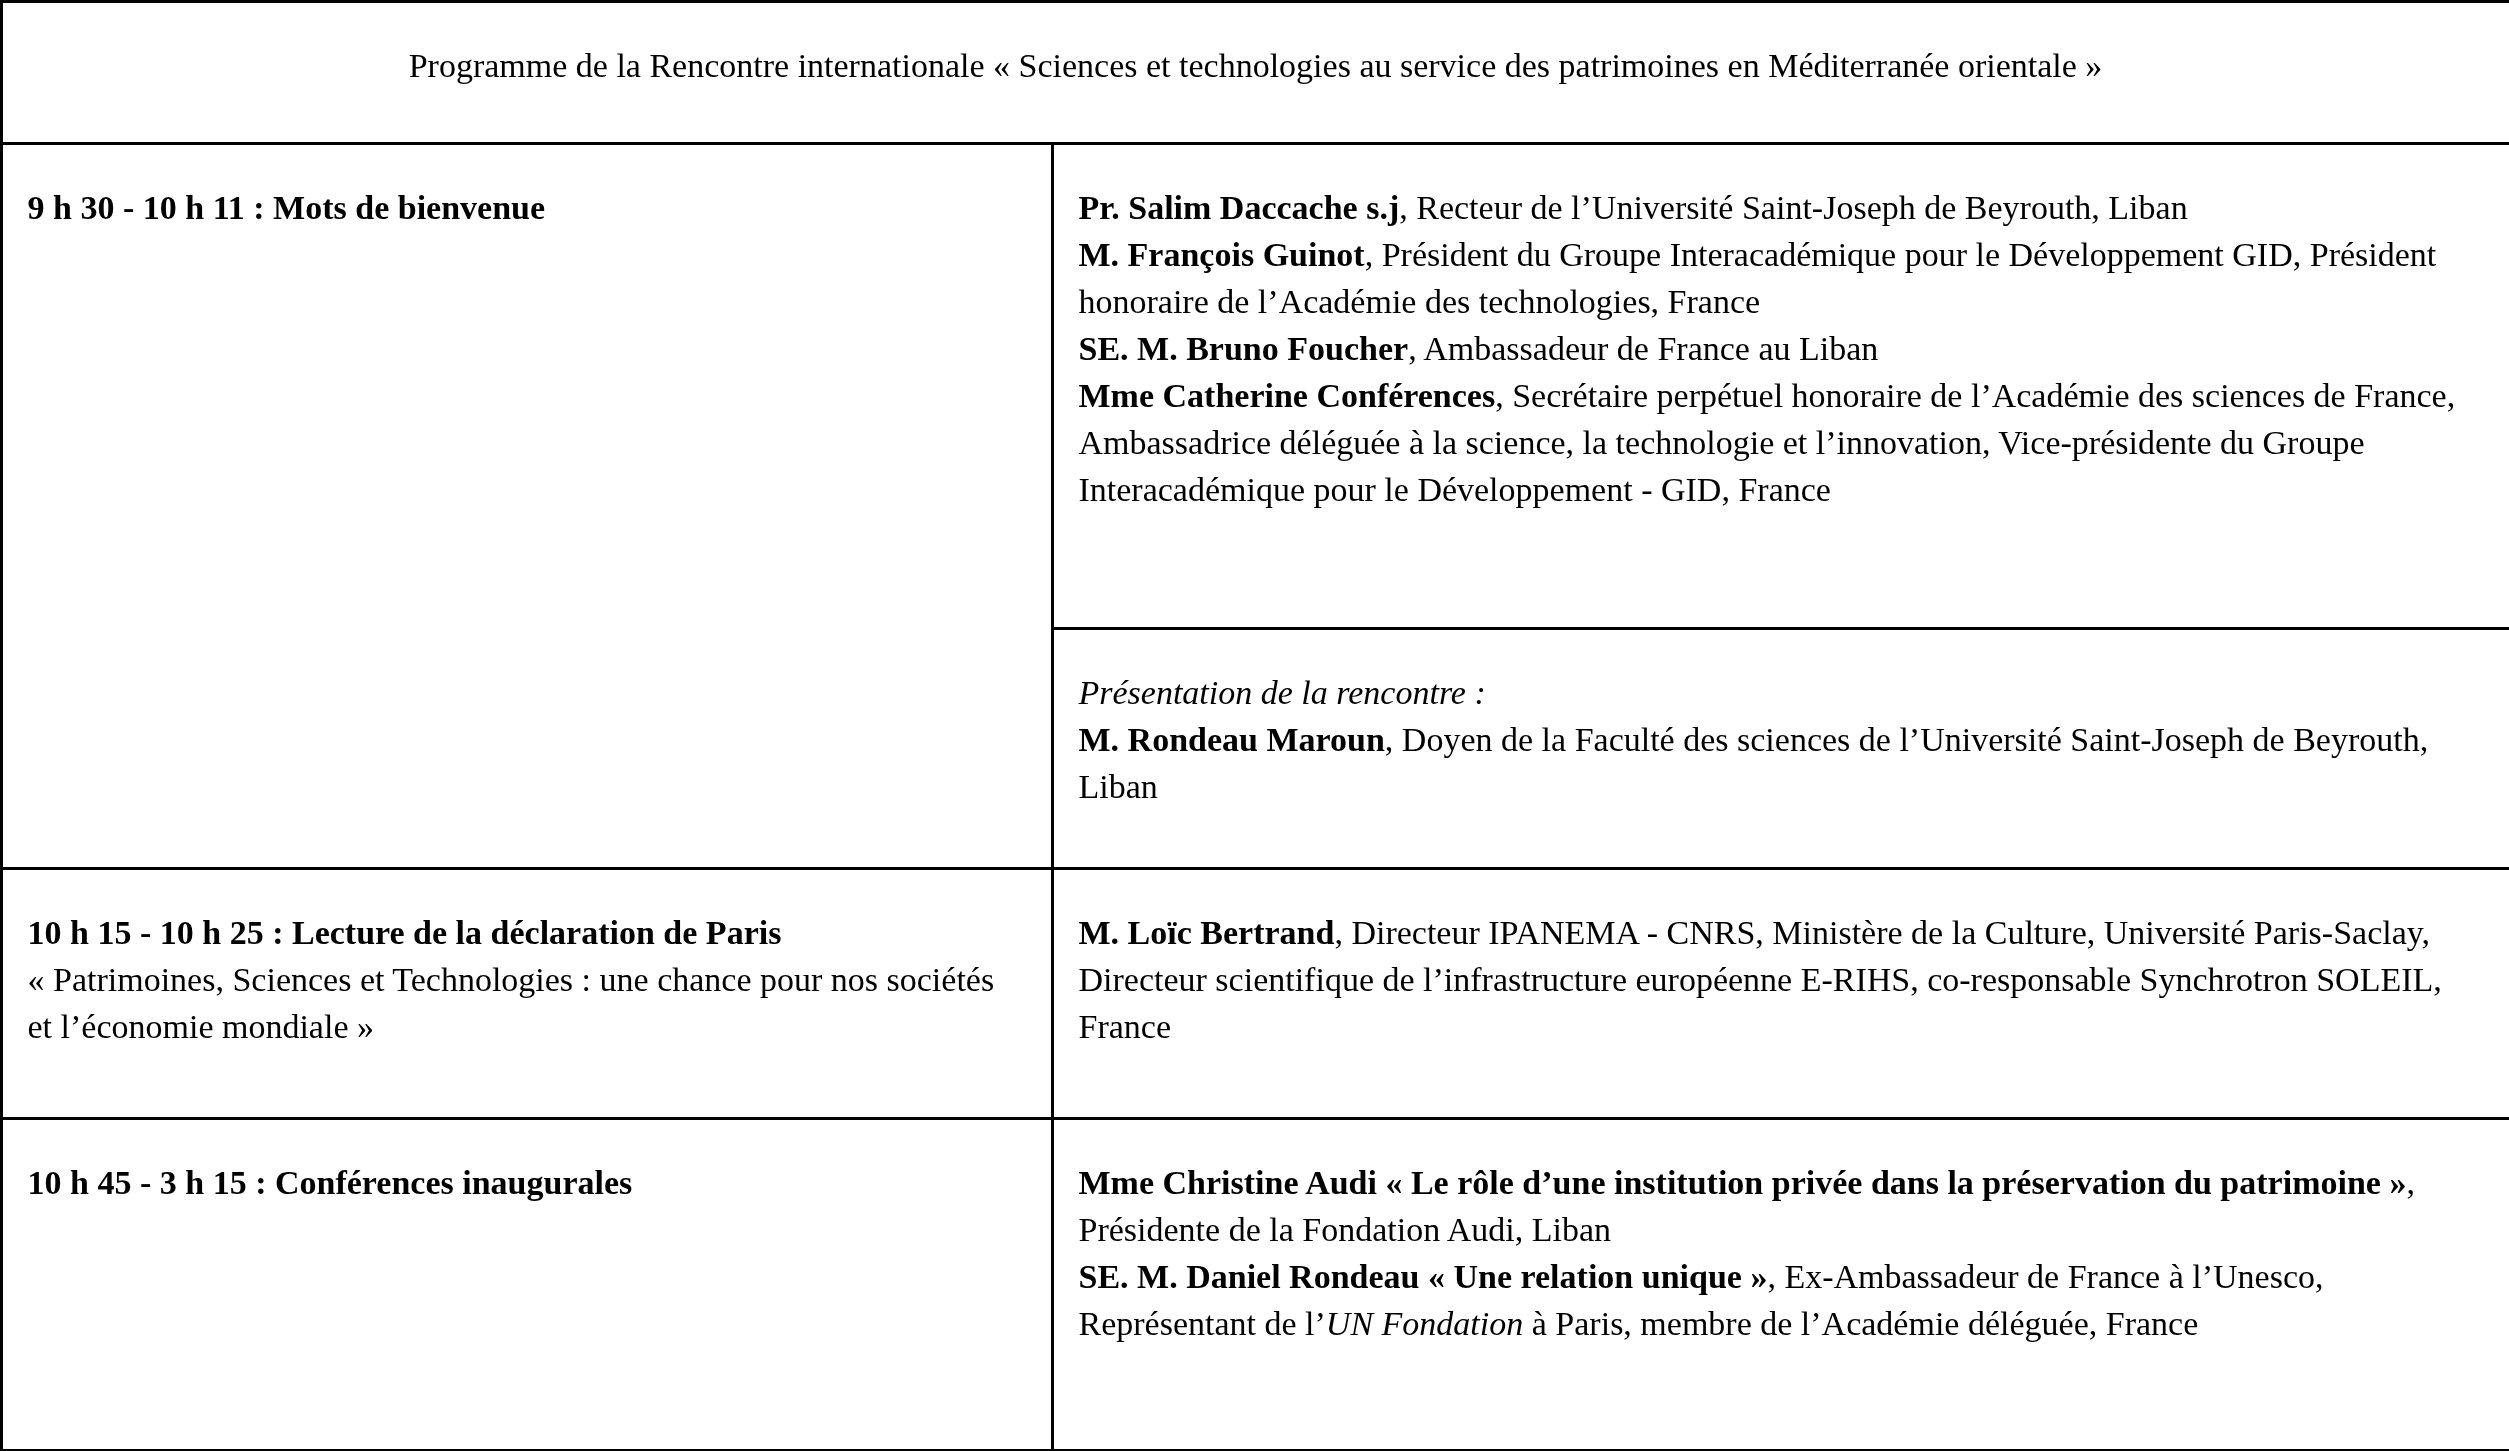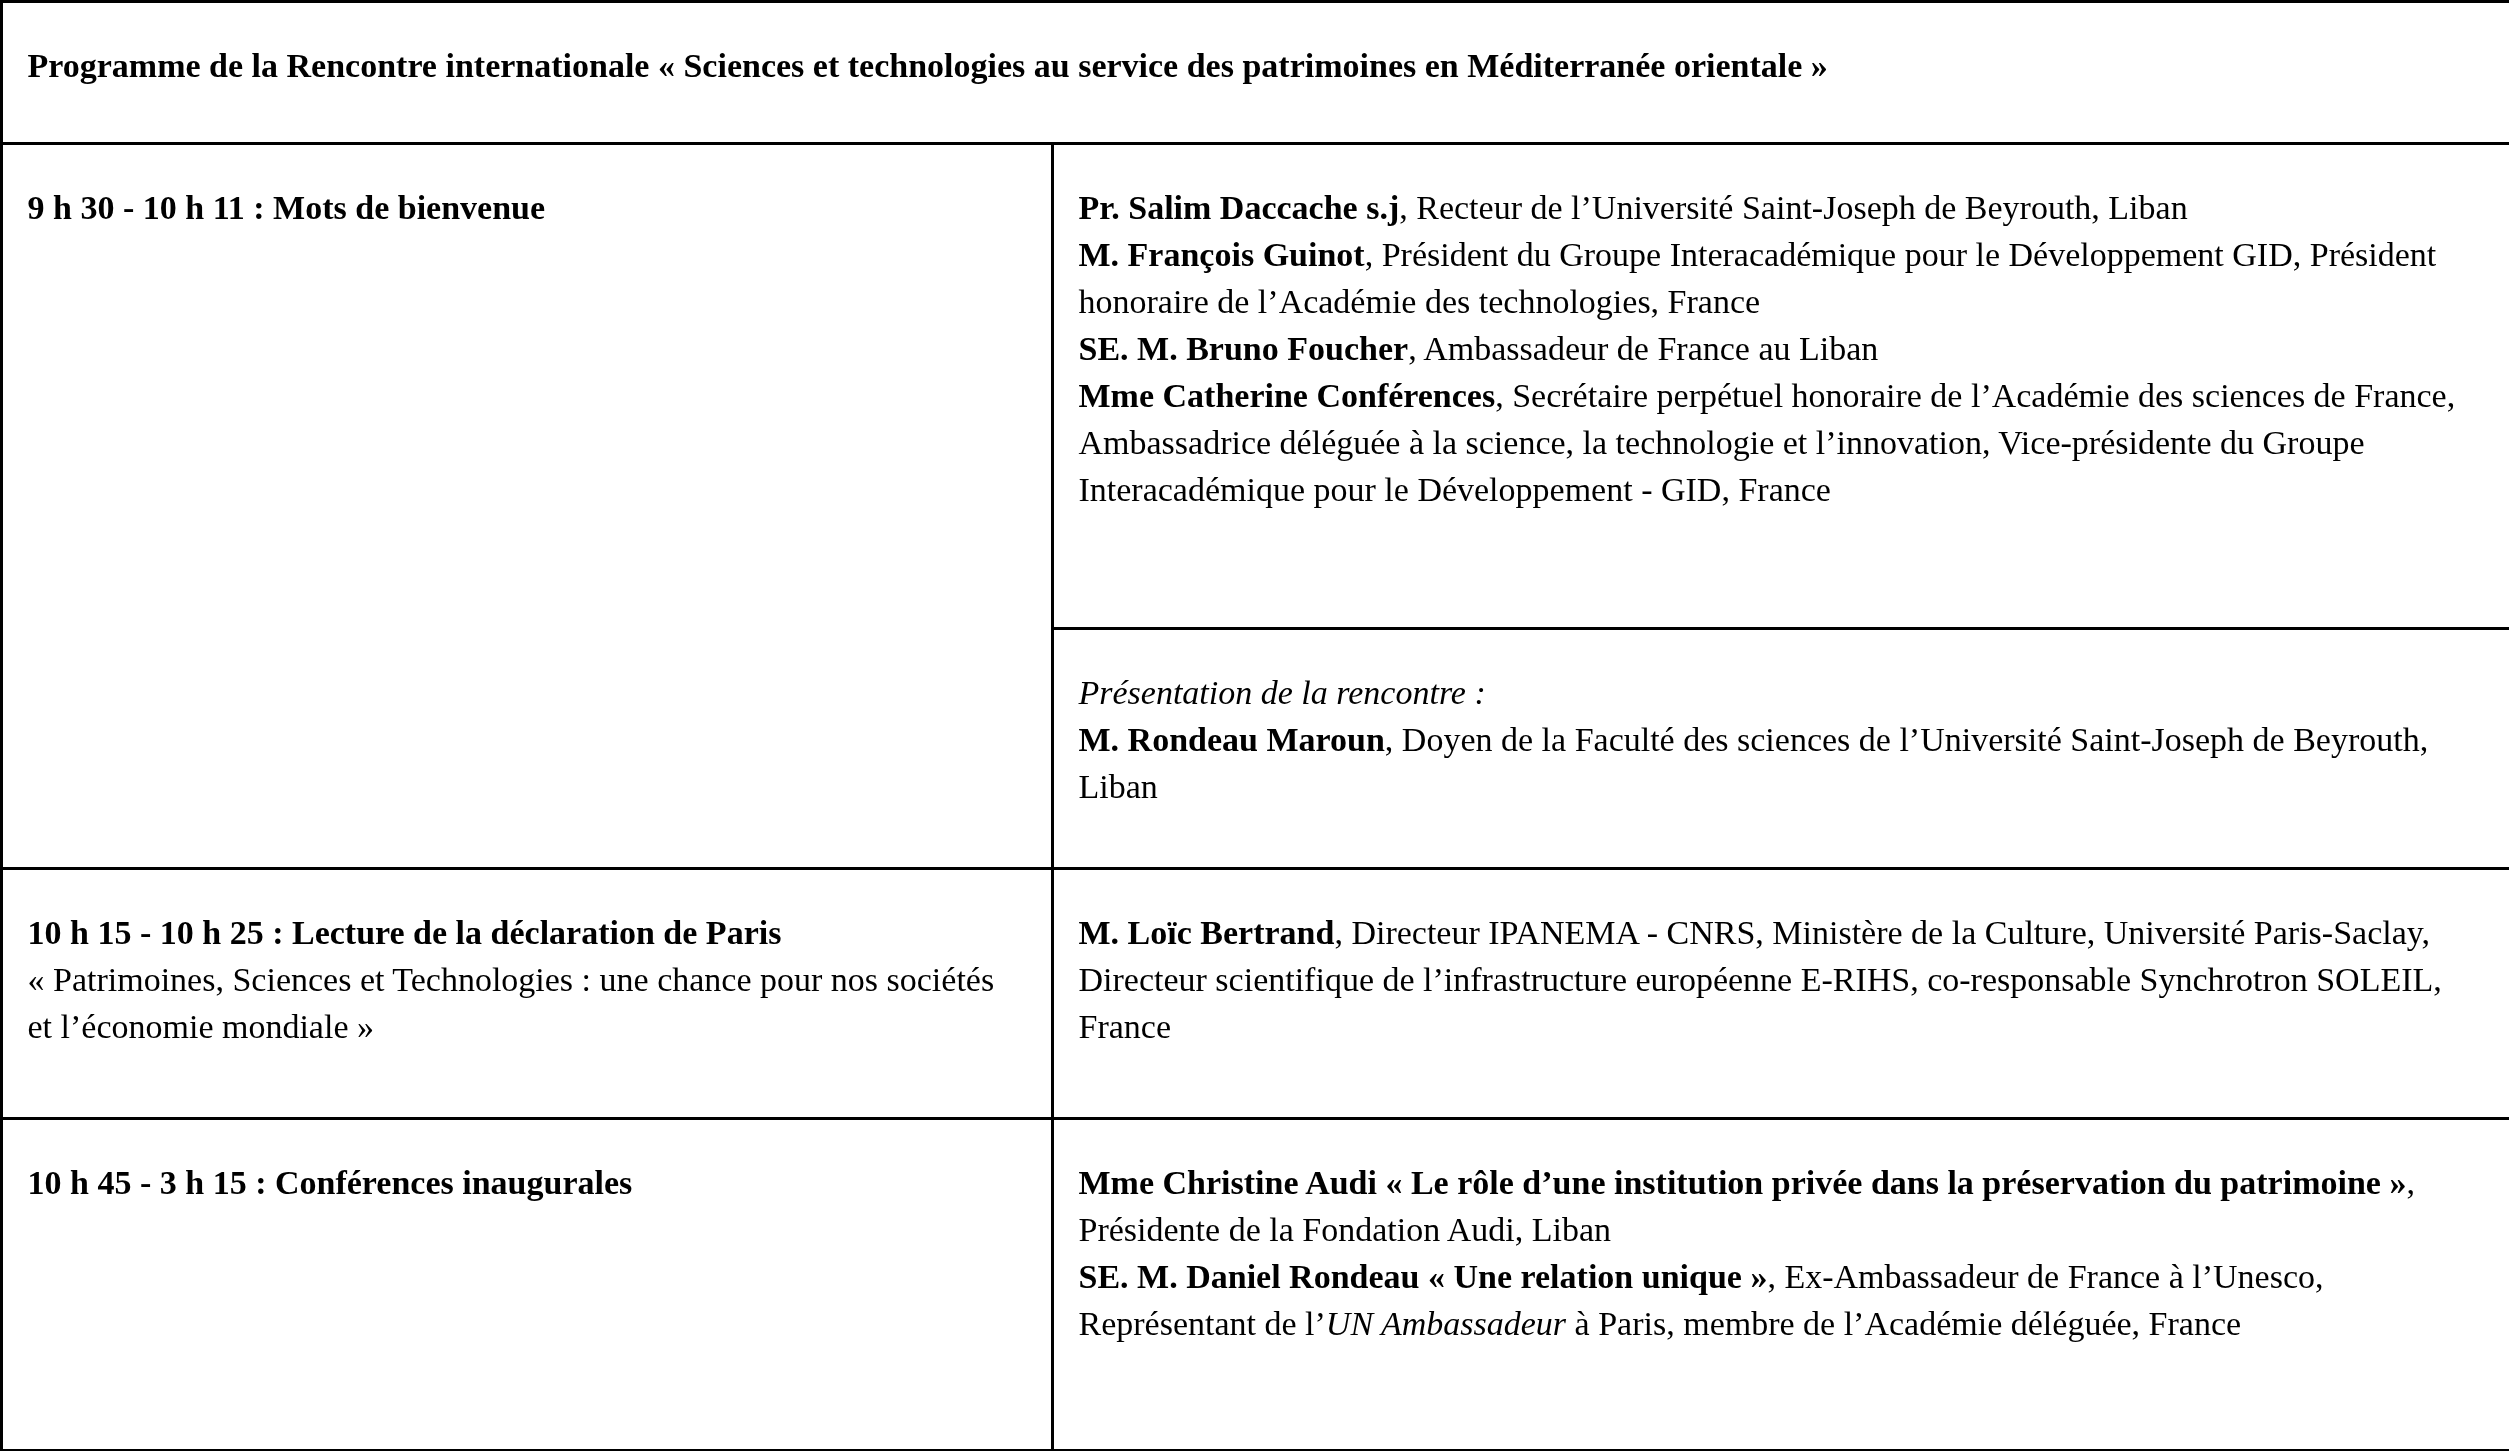--- a/index.html
+++ b/index.html
@@ -22,22 +22,23 @@
     font-size: 34px;
     line-height: 47px;
   }
   table.program td {
     border: 3.9px solid #000000;
     vertical-align: top;
     padding: 39px 25.5px 19.6px 24.5px;
     overflow: hidden;
   }
   td.title-cell {
+    text-align: center;
     vertical-align: middle;
-    font-weight: bold;
+    font-weight: normal;
     padding: 9.8px 19.6px;
   }
   p {
     margin: 0;
   }
   .bold { font-weight: bold; }
   .bolditalic { font-weight: normal; font-style: italic; }
   .italic { font-style: italic; }
 </style>
 </head>
@@ -84,18 +85,18 @@
       <p><strong>M. Loïc Bertrand</strong><span>, Directeur IPANEMA - CNRS, Ministère de la Culture, Université Paris-Saclay, Directeur scientifique de l’infrastructure européenne E-RIHS, co-responsable Synchrotron SOLEIL, France</span></p>
     </td>
   </tr>
 
   <tr>
     <td>
       <p class="bold">10 h 45 - 3 h 15 : Conférences inaugurales</p>
     </td>
     <td>
       <p><strong>Mme Christine Audi « Le rôle d’une institution privée dans la préservation du patrimoine »</strong><span>, Présidente de la Fondation Audi, Liban</span></p>
-      <p><strong>SE. M. Daniel Rondeau « Une relation unique »</strong><span>, Ex-Ambassadeur de France à l’Unesco, Représentant de l’</span><em class="italic">UN Ambassadeur</em><span> à Paris, membre de l’Académie déléguée, France</span></p>
+      <p><strong>SE. M. Daniel Rondeau « Une relation unique »</strong><span>, Ex-Ambassadeur de France à l’Unesco, Représentant de l’</span><em class="italic">UN Fondation</em><span> à Paris, membre de l’Académie déléguée, France</span></p>
     </td>
   </tr>
 </tbody>
   </table>
 
 
 </body></html>

